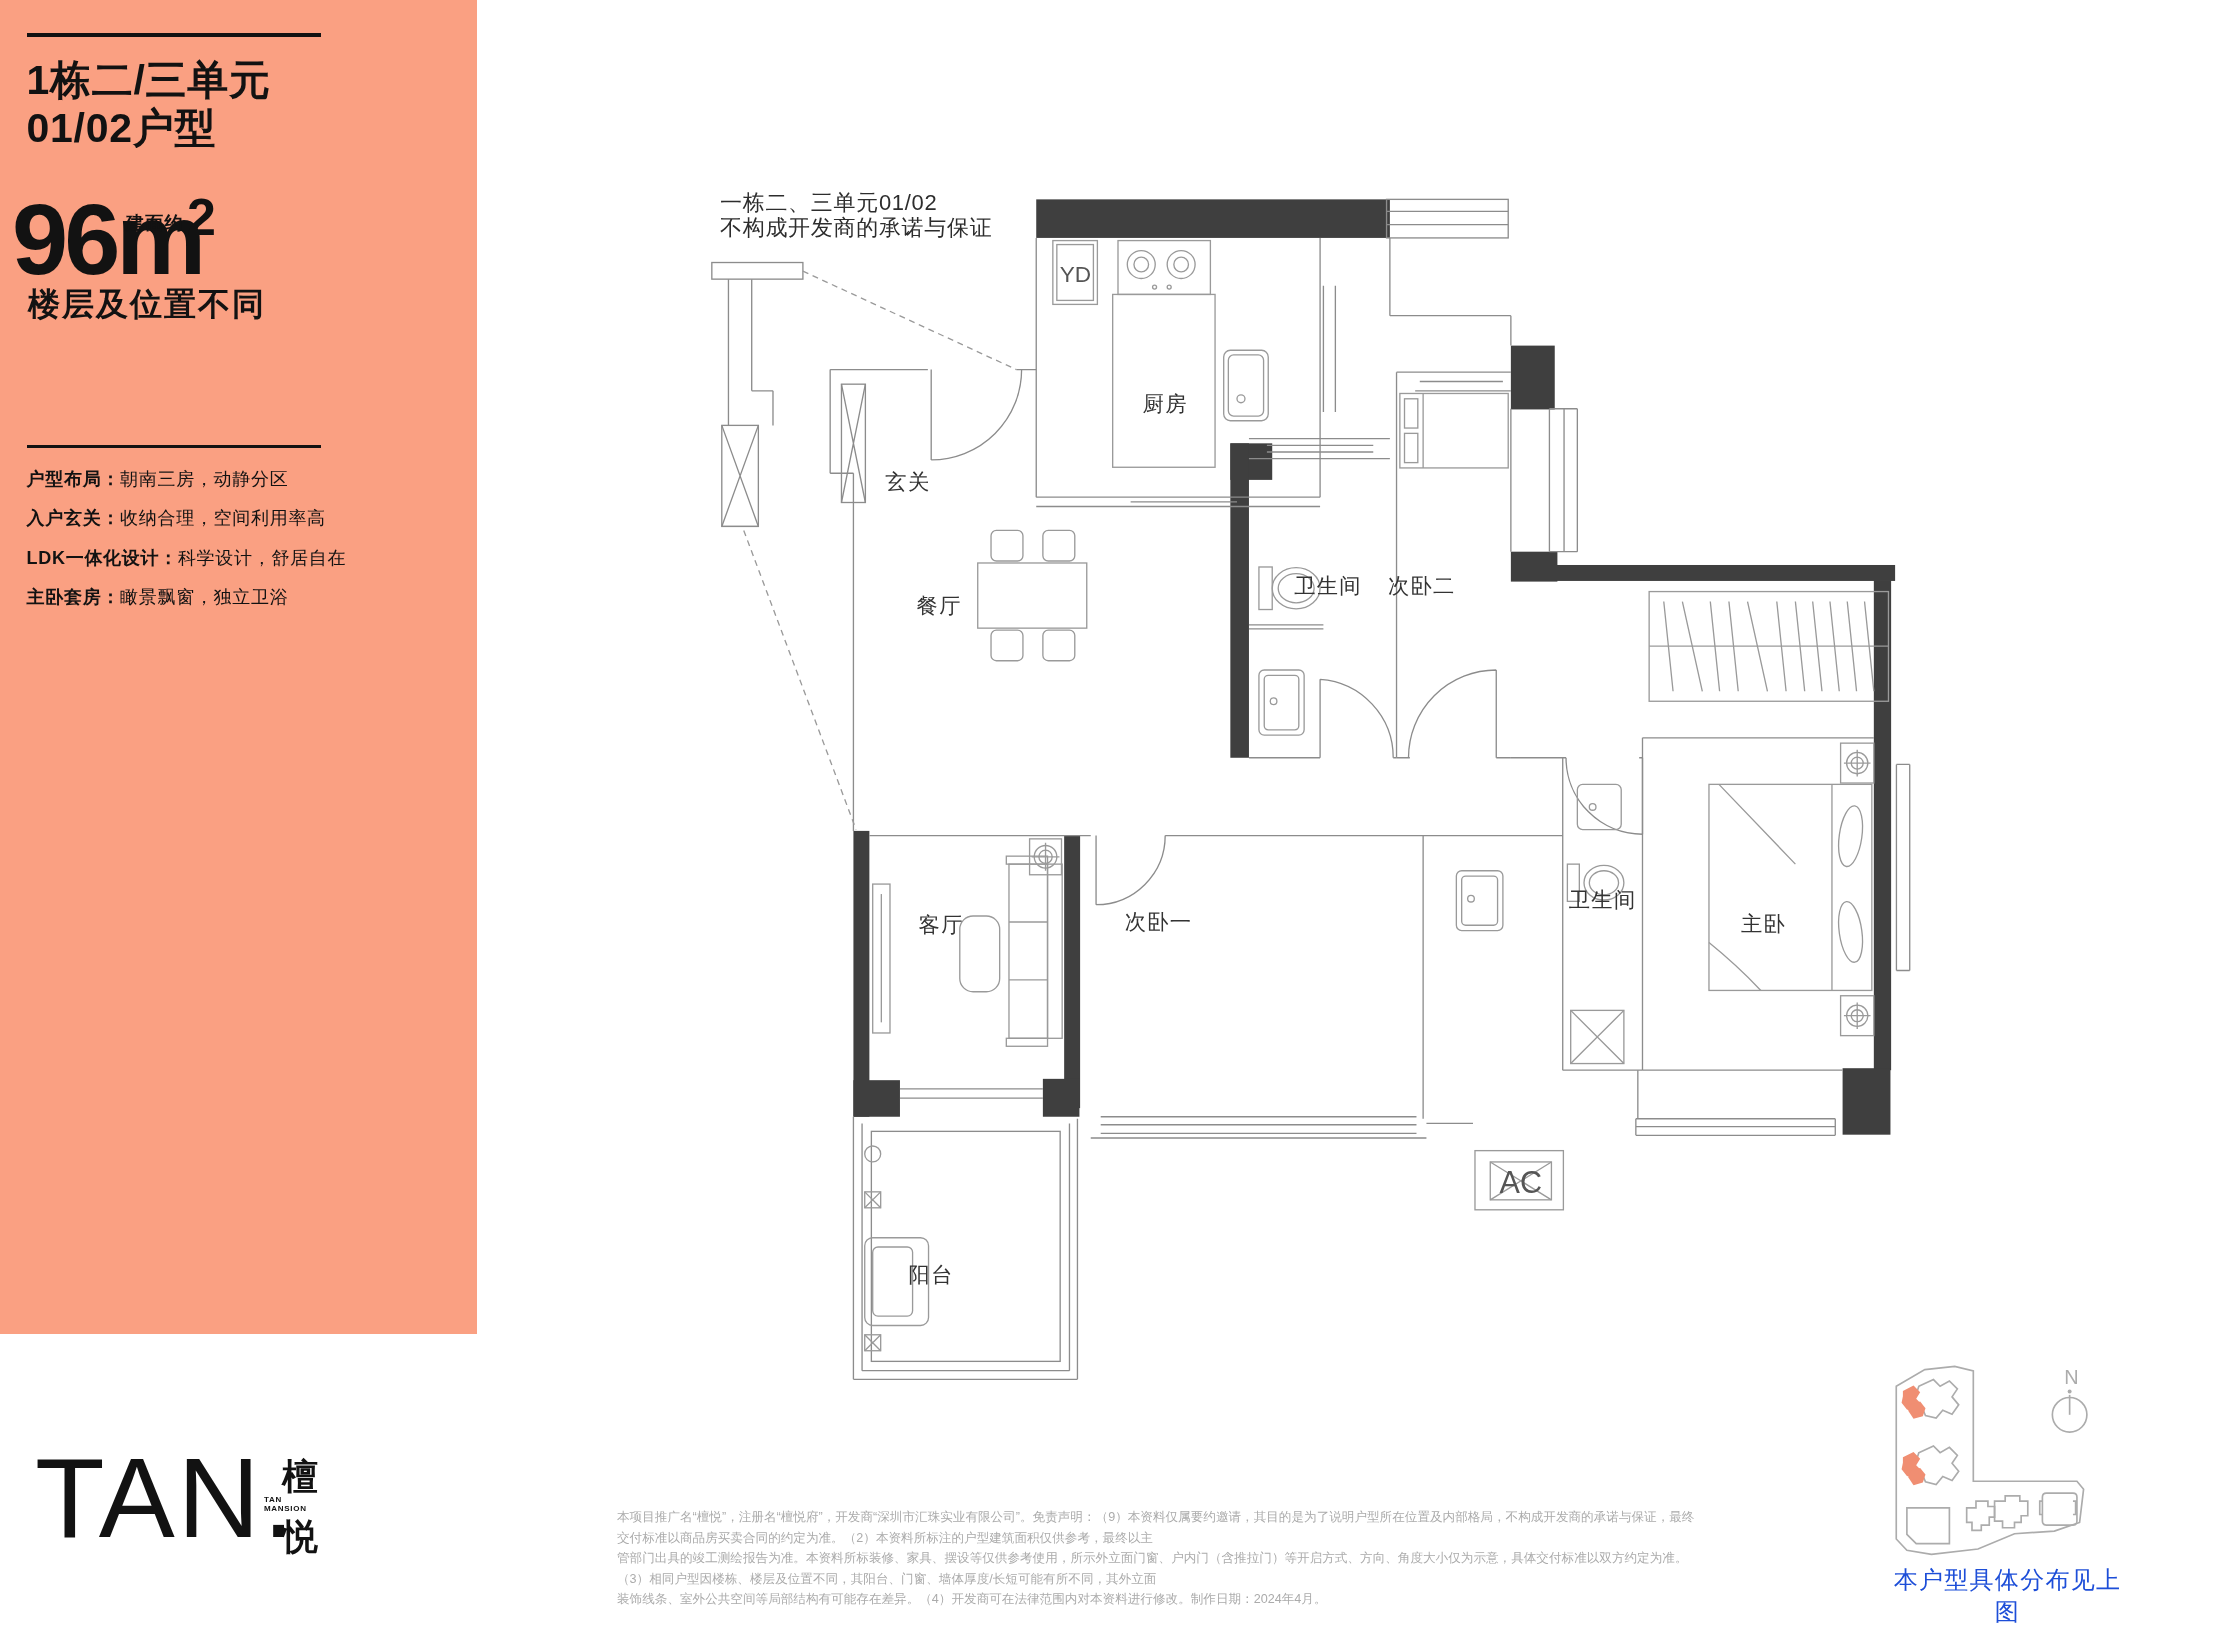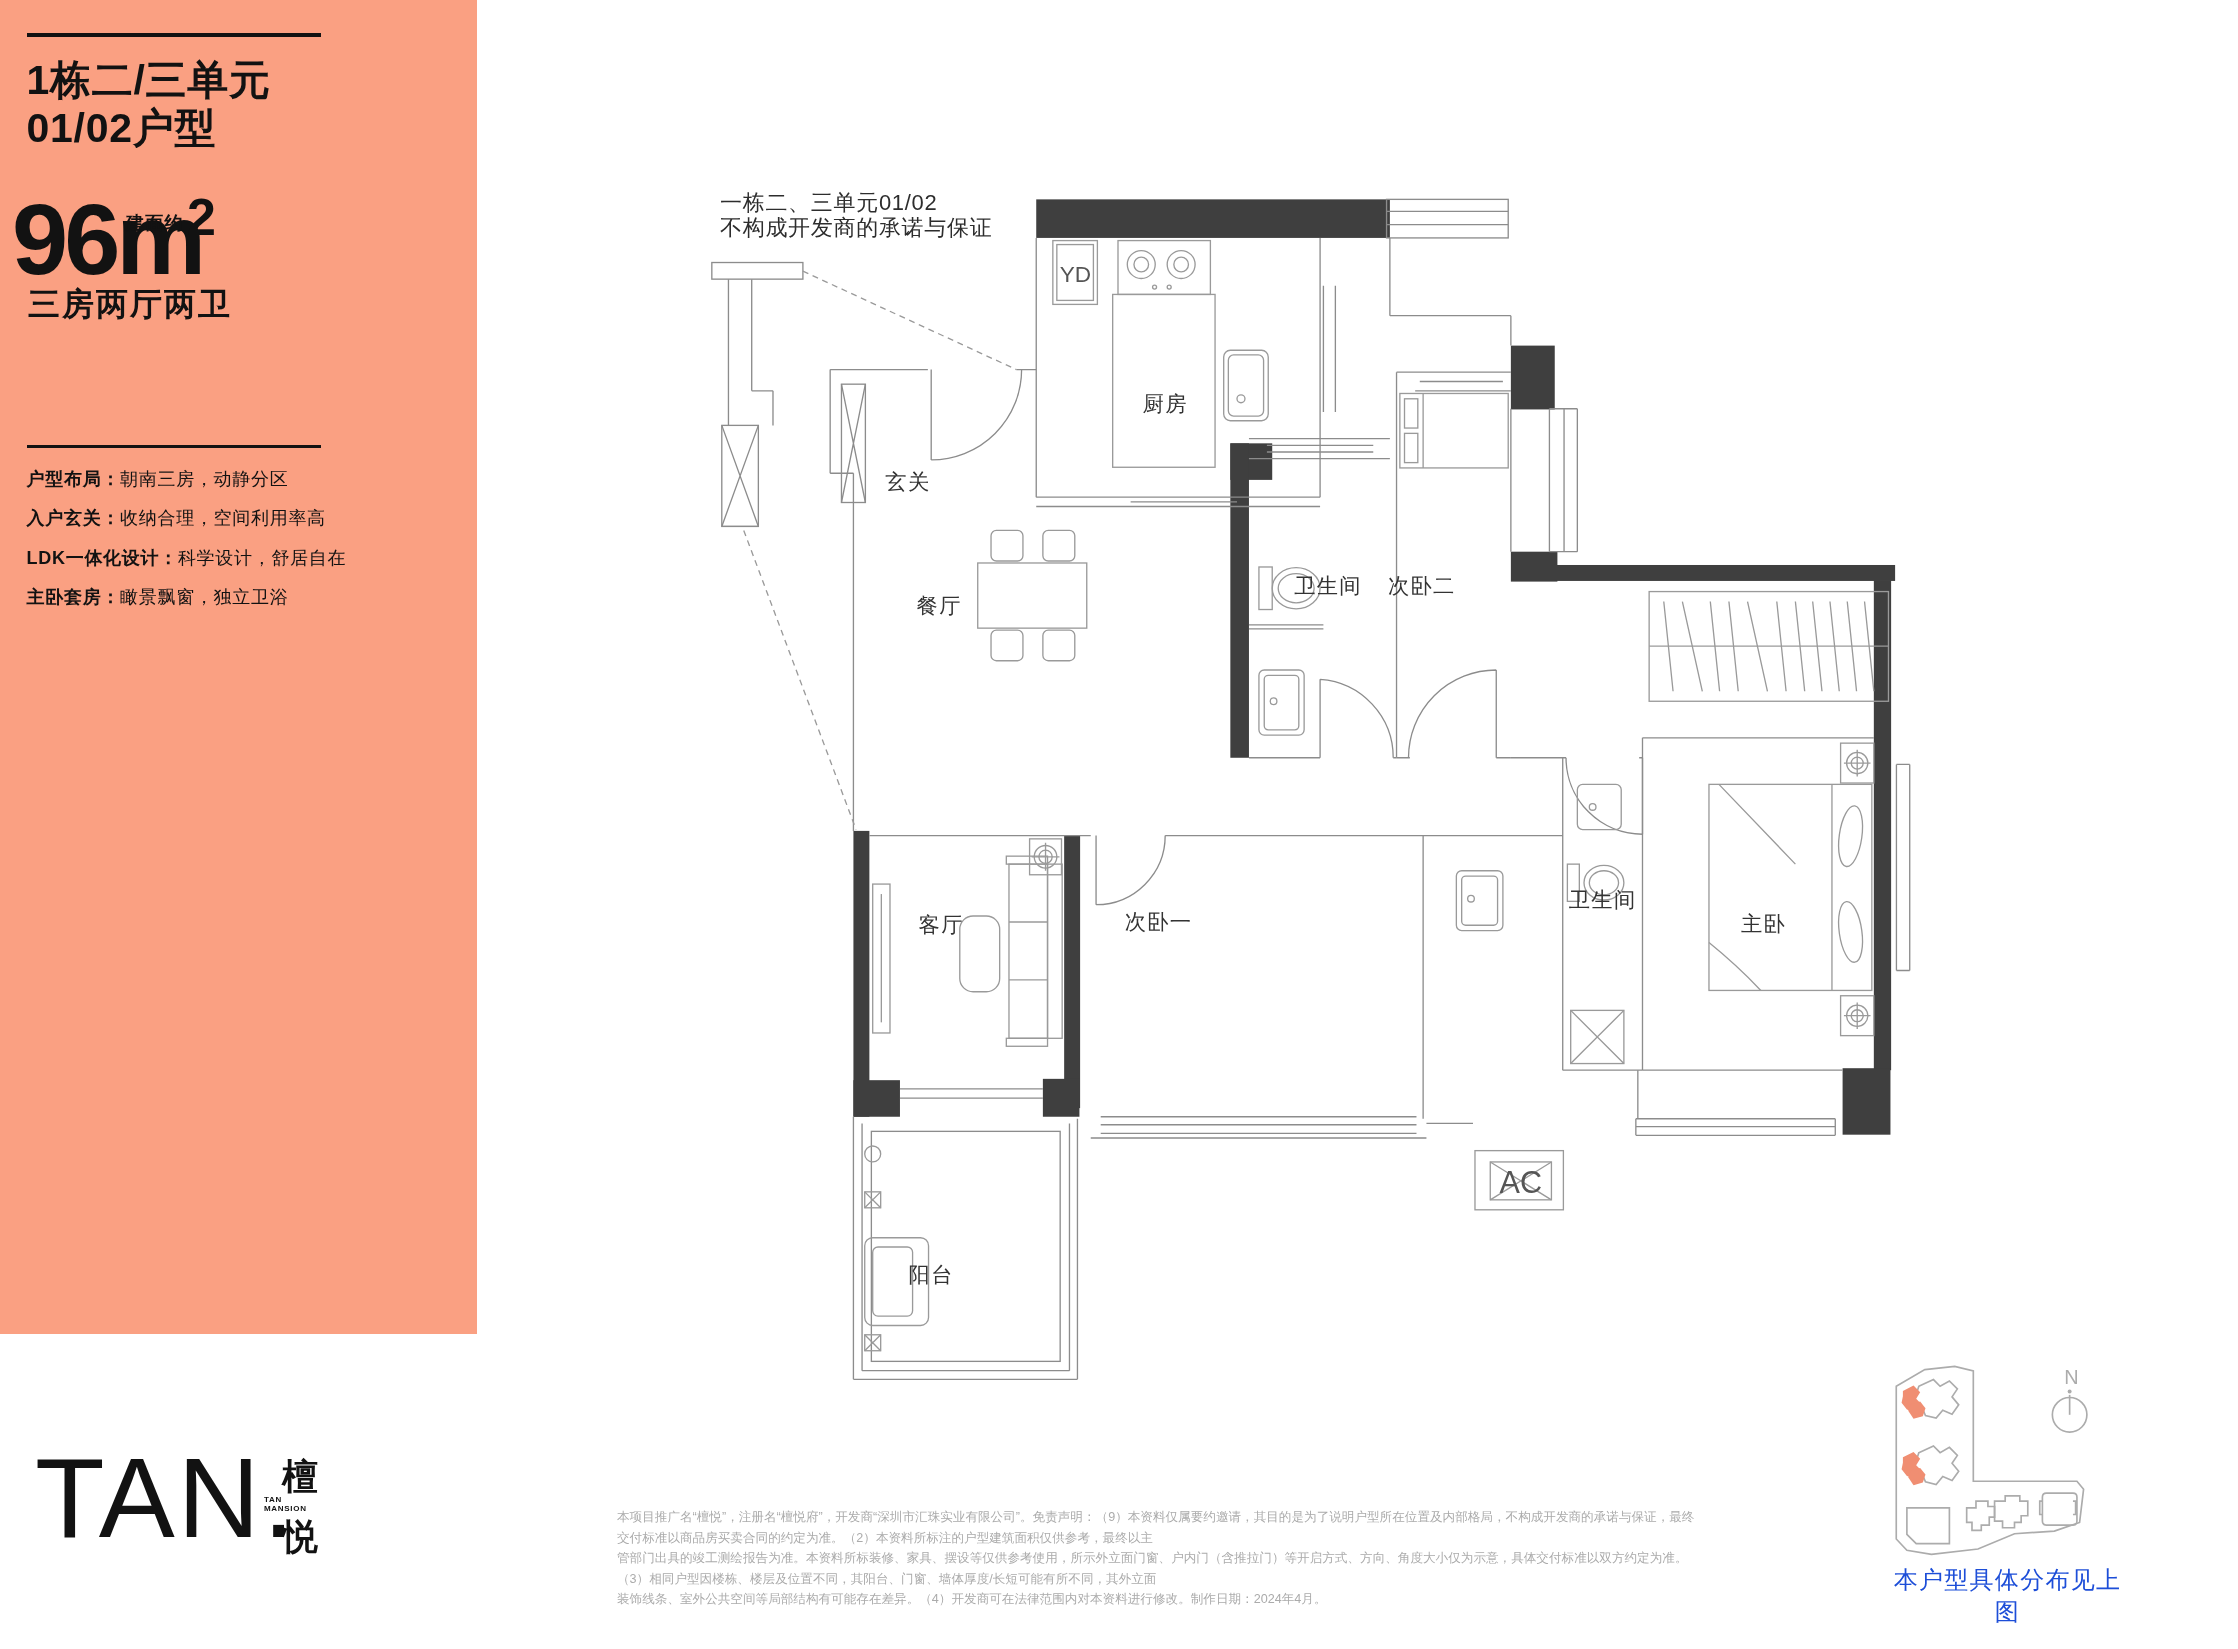--- a/index.html
+++ b/index.html
@@ -49,21 +49,21 @@
 
 <div id="sidebar" class="abs">
   <div id="rule-top" class="abs rule"></div>
   <div id="unit-title" class="abs">
     <div>1栋二/三单元</div>
     <div>01/02户型</div>
   </div>
   <div id="area-96m" class="abs">96m</div>
   <div id="area-prefix" class="abs">建面约</div>
   <div id="area-sup" class="abs">2</div>
-  <div id="layout-summary" class="abs">三房两厅两卫</div>
+  <div id="layout-summary" class="abs">楼层及位置不同</div>
   <div id="rule-mid" class="abs rule"></div>
 
   <div id="features" class="abs">
     <div class="feat"><b>户型布局：</b><span>朝南三房，动静分区</span></div>
     <div class="feat"><b>入户玄关：</b><span>收纳合理，空间利用率高</span></div>
     <div class="feat"><b>LDK一体化设计：</b><span>科学设计，舒居自在</span></div>
     <div class="feat"><b>主卧套房：</b><span>瞰景飘窗，独立卫浴</span></div>
   </div>
 
   <div id="logo-latin" class="abs">TAN.</div>

